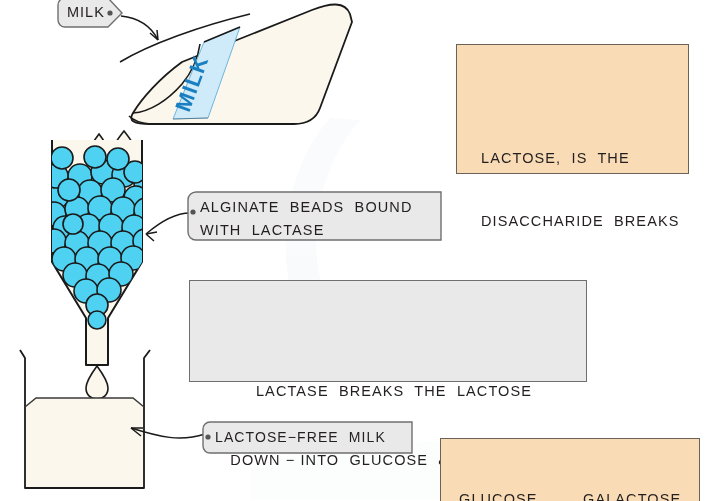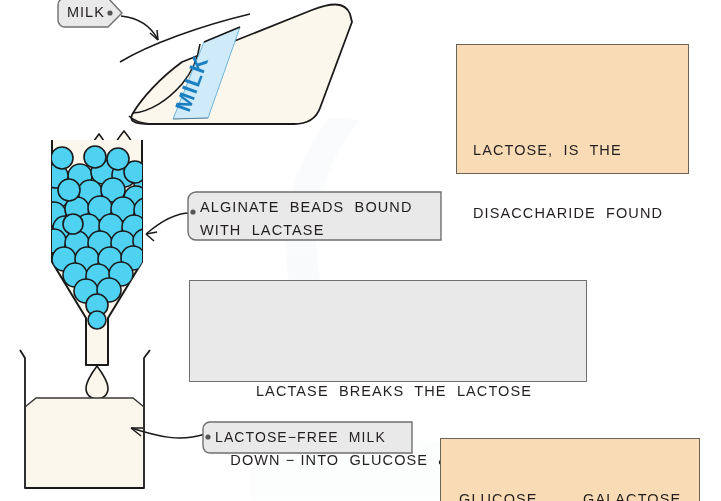--- a/index.html
+++ b/index.html
@@ -209,24 +209,24 @@
 
   </svg>
 
   <div class="txtbox lbl-milk" style="left:67px; top:4px; width:45px;">MILK</div>
 
   <div class="txtbox" style="left:200px; top:219px; width:240px; font-size:14.5px; line-height:23px;">WITH  LACTASE</div>
   <div class="txtbox" style="left:200px; top:196px; width:240px; font-size:14.5px; line-height:23px;">ALGINATE  BEADS  BOUND</div>
 
   <div class="txtbox" style="left:215px; top:427px; width:200px; font-size:14px; line-height:21px;">LACTOSE−FREE  MILK</div>
 
-  <div class="txtbox tanbox" style="left:456px; top:44px; width:233px; height:130px; padding:0;">
+  <div class="txtbox tanbox" style="left:456px; top:44px; width:233px; height:130px; padding:8px;">
     <div style="padding:11px 0 0 16px;">
       <div>LACTOSE,  IS  THE</div>
-      <div>DISACCHARIDE  FOUND</div>
+      <div>DISACCHARIDE  BREAKS</div>
     </div>
   </div>
 
   <div class="txtbox graybox" style="left:189px; top:280px; width:398px; height:102px; padding:0;text-align:center;">
     <div style="padding:7px 0 0 12px;">
       <div>LACTASE  BREAKS  THE  LACTOSE</div>
       <div>DOWN − INTO  GLUCOSE  &amp;  GALACTOSE</div>
       
       
     </div>

